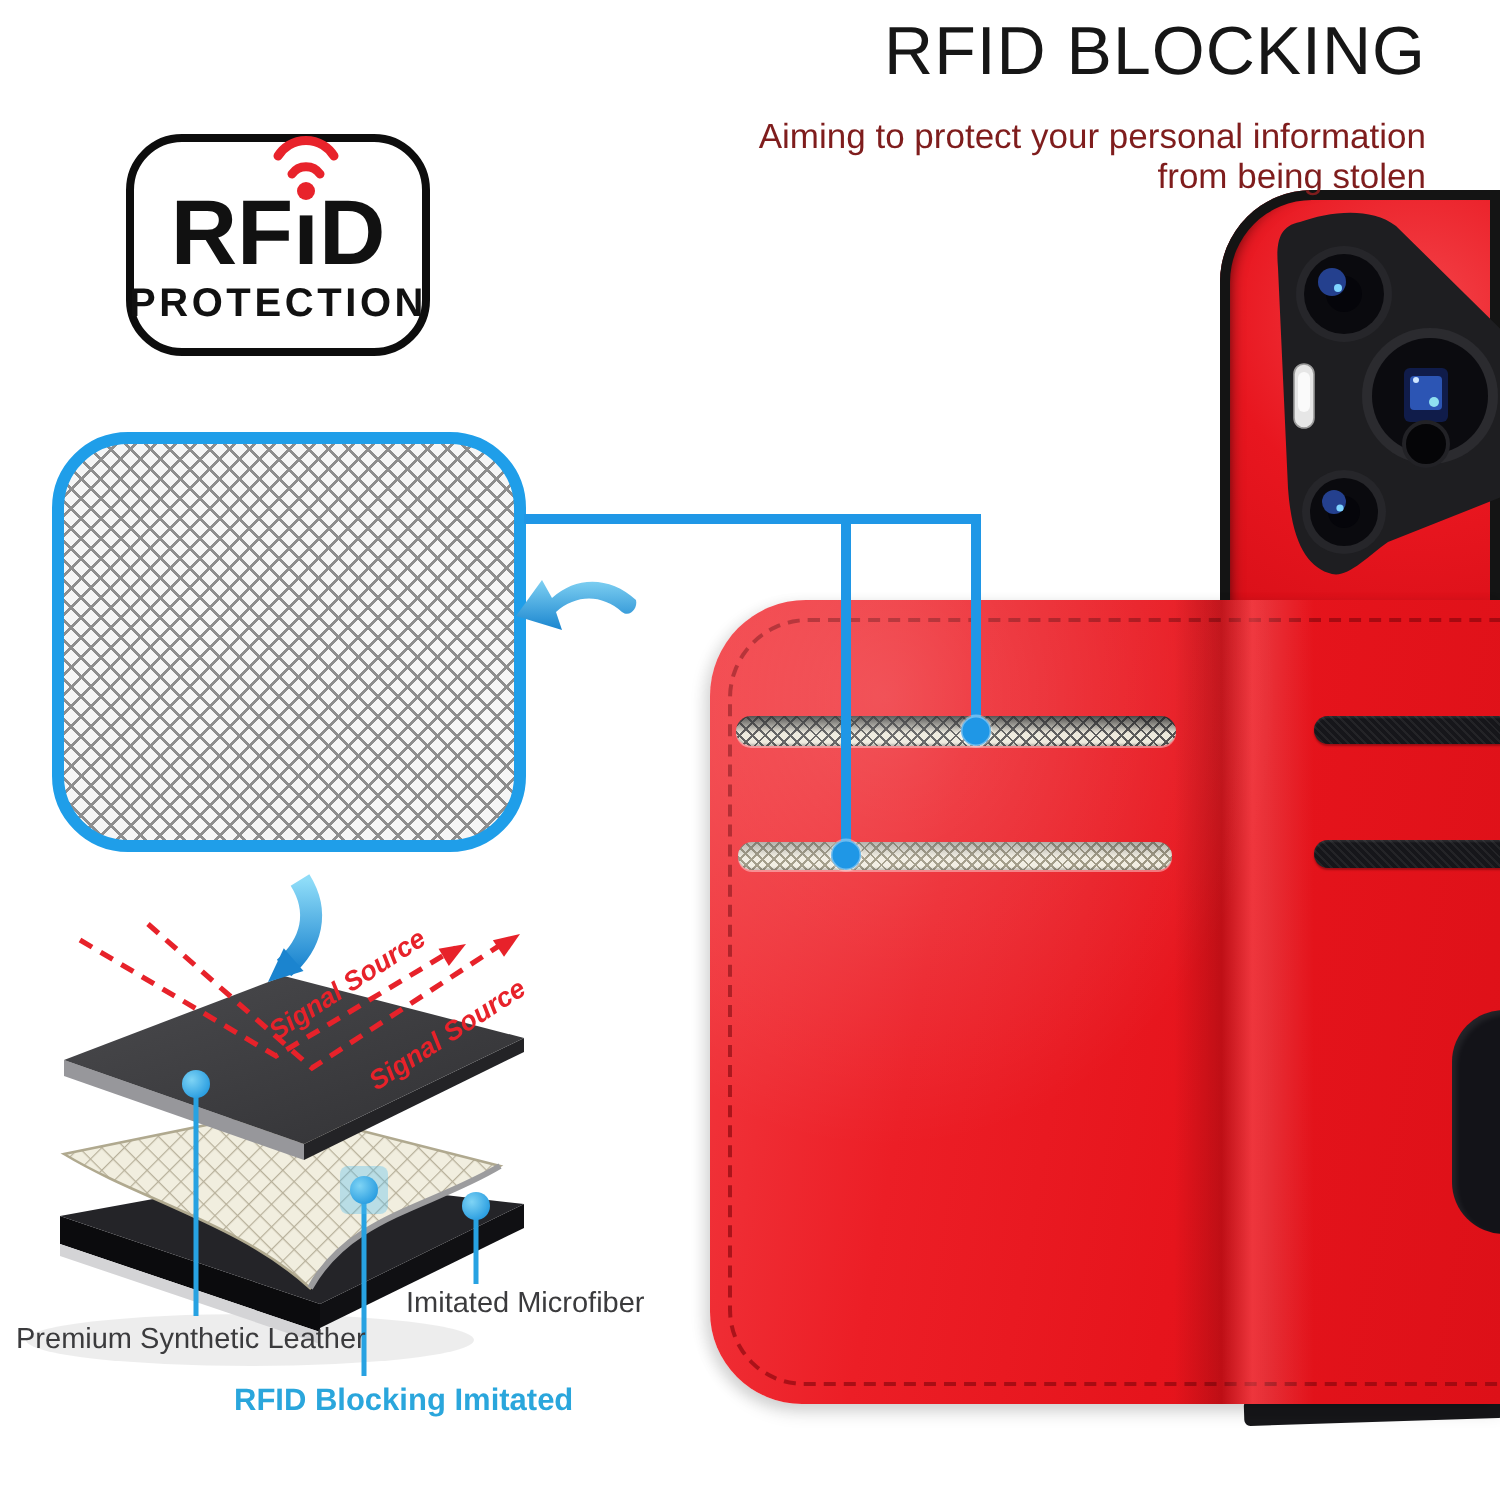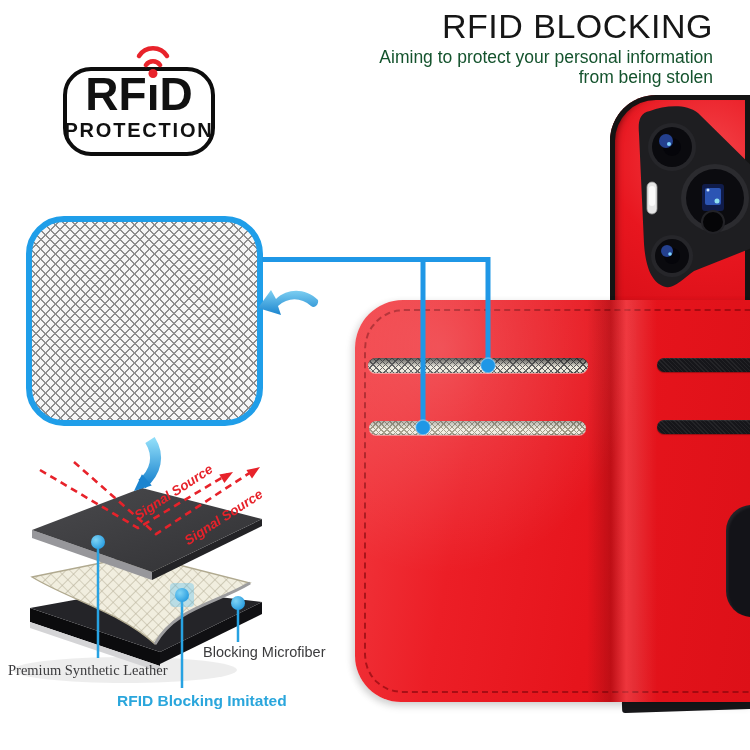--- a/index.html
+++ b/index.html
@@ -3,25 +3,25 @@
 <meta charset="utf-8">
 <style>
   * { margin:0; padding:0; box-sizing:border-box; }
   html,body { background:#ffffff; }
   body { font-family:"Liberation Sans", sans-serif; }
   .stage { position:relative; width:750px; height:750px; background:#fff; overflow:hidden; }
 
   
   .header { position:absolute; top:8px; right:37px; text-align:right; z-index:6; }
   .title { font-size:34px; font-weight:normal; color:#161616; letter-spacing:.5px; line-height:1.1; }
-  .subtitle { margin-top:3px; font-size:17.5px; color:#14532d; line-height:1.13; }
+  .subtitle { margin-top:14px; font-size:17.5px; color:#7f1d1d; line-height:1.13; }
   .subtitle span { display:block; }
 
   
-  .badge { position:absolute; left:63px; top:67px; width:152px; height:89px;
+  .badge { position:absolute; left:63px; top:67px; width:152px; height:111px;
            border:4px solid #0d0d0d; border-radius:28px; background:#fff; z-index:6;
            display:flex; flex-direction:column; align-items:center; justify-content:flex-end; padding-bottom:10px; }
   .badge-brand { position:relative; display:flex; align-items:baseline; font-size:46px; font-weight:bold;
                  color:#111; line-height:1; }
   .brand-i { position:relative; display:inline-block; }
   .i-dot { position:absolute; left:50%; transform:translateX(-50%); top:-2px;
            width:9px; height:9px; border-radius:50%; background:#e8232b; }
   .wifi-arcs { position:absolute; left:50%; transform:translateX(-50%); top:-27px; }
   .badge-label { margin-top:2px; font-size:20px; font-weight:bold; letter-spacing:1.8px; color:#111; }
 
@@ -78,21 +78,21 @@
   .ring-holder { position:absolute; left:371px; top:205px; width:40px; height:112px;
     border-radius:26px 0 0 26px; background:#131318;
     box-shadow:inset 2px 2px 3px rgba(255,255,255,.08); }
   .case-edge-strip { position:absolute; left:622px; top:698px; width:130px; height:13px; z-index:4;
     background:#17171a; border-radius:3px; transform:rotate(-1.8deg); }
 
   
   .connector-svg { position:absolute; left:0; top:0; z-index:8; pointer-events:none; }
   .diagram-svg { position:absolute; left:0; top:432px; z-index:6; }
   .layer-label { position:absolute; z-index:7; font-size:14.5px; color:#3b3b3d; white-space:nowrap; }
-  .label-premium { left:8px; top:662px;font-family:Liberation Serif, serif; }
+  .label-premium { left:8px; top:662px; }
   .label-imitated { left:203px; top:644px; }
   .label-rfid-material { left:117px; top:692px; font-size:15.5px; font-weight:bold; color:#2aa6dc; }
 </style>
 </head>
 <body>
 
 <div class="stage">
 
   <div class="header">
     <div class="title">RFID BLOCKING</div>
@@ -237,16 +237,16 @@
       <line x1="182" y1="163" x2="182" y2="256" stroke="#27a2e2" stroke-width="2.5"></line>
       <line x1="238" y1="171" x2="238" y2="210" stroke="#27a2e2" stroke-width="2.5"></line>
       <rect x="170" y="151" width="24" height="24" rx="4" fill="rgba(80,190,240,.35)"></rect>
       <circle cx="98" cy="110" r="7" fill="url(#dotGrad)"></circle>
       <circle cx="182" cy="163" r="7" fill="url(#dotGrad)"></circle>
       <circle cx="238" cy="171" r="7" fill="url(#dotGrad)"></circle>
     </g>
   </svg>
 
   <div class="layer-label label-premium">Premium Synthetic Leather</div>
-  <div class="layer-label label-imitated">Blocking Microfiber</div>
+  <div class="layer-label label-imitated">Imitated Microfiber</div>
   <div class="layer-label label-rfid-material">RFID Blocking Imitated</div>
 
 </div>
 
 </body></html>

